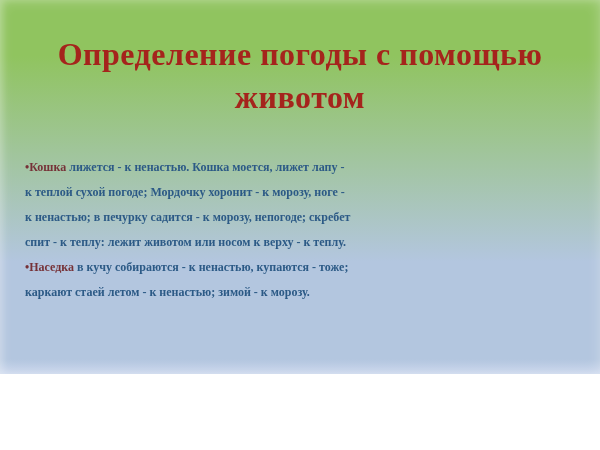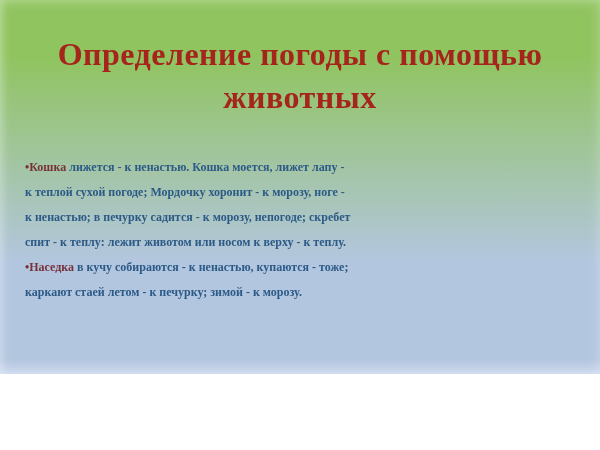--- a/index.html
+++ b/index.html
@@ -52,23 +52,23 @@
   .kw {
     color: var(--keyword-color);
   }
 </style>
 </head>
 <body>
 
 <div class="slide">
   <div class="title">
     <div>Определение погоды с помощью</div>
-    <div>животных</div>
+    <div>животом</div>
   </div>
   <div class="body-text">
       <div class="line"><span class="kw">•Кошка</span><span> лижется - к ненастью. Кошка моется, лижет лапу -</span></div>
       <div class="line"><span>к теплой сухой погоде; Мордочку хоронит - к морозу, ноге -</span></div>
       <div class="line"><span>к ненастью; в печурку садится - к морозу, непогоде; скребет</span></div>
       <div class="line"><span>спит - к теплу: лежит животом или носом к верху - к теплу.</span></div>
       <div class="line"><span class="kw">•Наседка</span><span> в кучу собираются - к ненастью, купаются - тоже;</span></div>
-      <div class="line"><span>каркают стаей летом - к печурку; зимой - к морозу.</span></div>
+      <div class="line"><span>каркают стаей летом - к ненастью; зимой - к морозу.</span></div>
     </div>
 </div>
 
 </body></html>

